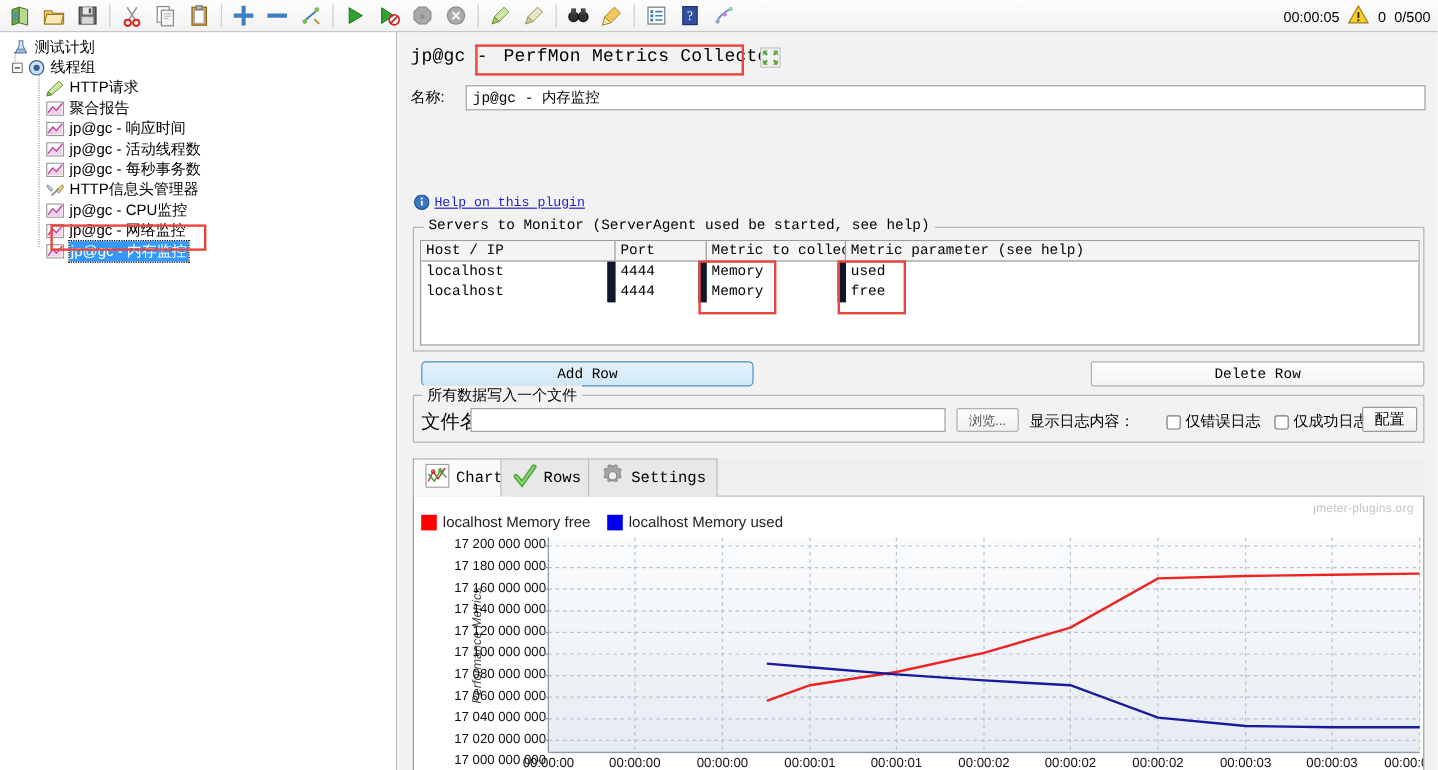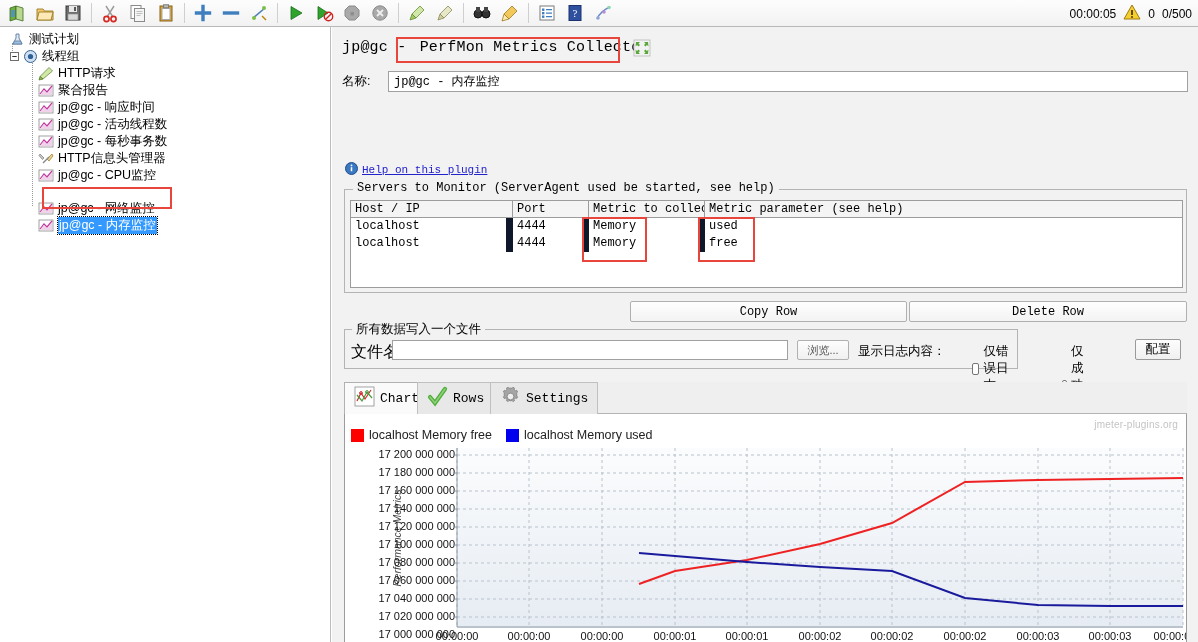--- a/index.html
+++ b/index.html
@@ -124,21 +124,21 @@
     font-family: "Liberation Mono", monospace; font-size: 12px;
     display: flex; align-items: center; justify-content: center;
   }
   .rowbtn.primary {
     background: linear-gradient(to bottom,#e6f2fb,#cfe7f8);
     border: 1px solid #4b8fc4; border-radius: 4px;
   }
 
   
   #file-group {
-    position: absolute; left: 12px; top: 302px; width: 674px; height: 40px;
+    position: absolute; left: 12px; top: 302px; width: 843px; height: 40px;
     border: 1px solid #b4b4b4;
   }
   #file-legend {
     position: absolute; left: 7px; top: -9px; background: #f2f2f2;
     padding: 0 4px; font-size: 12.5px;
   }
   #file-lbl { position: absolute; left: 6px; top: 12px; font-size: 16px; }
   #file-input { position: absolute; left: 47px; top: 10px; width: 396px; height: 20px; }
   #browse-btn {
     position: absolute; left: 452px; top: 10px; width: 52px; height: 20px;
@@ -488,21 +488,21 @@
       <span class="tico">
         <svg width="16" height="15" viewBox="0 0 16 15">
           <rect x="1" y="2" width="14" height="11" fill="#fdfdfd" stroke="#8a8a8a" stroke-width=".8"></rect>
           <path d="M2 11 L6 6 L9 9 L14 3" stroke="#c0399f" stroke-width="1.2" fill="none"></path>
           <path d="M2 12 L6 7 L9 10 L14 4 L14 12 Z" fill="#e8b8e0" opacity=".6"></path>
         </svg>
       </span>
       <span class="tlabel">jp@gc - CPU监控</span>
     </div>
 
-    <div class="tnode" style="padding-left:33px;margin-top:16px;">
+    <div class="tnode" style="padding-left:33px;">
       <span class="tico">
         <svg width="16" height="15" viewBox="0 0 16 15">
           <rect x="1" y="2" width="14" height="11" fill="#fdfdfd" stroke="#8a8a8a" stroke-width=".8"></rect>
           <path d="M2 11 L6 6 L9 9 L14 3" stroke="#c0399f" stroke-width="1.2" fill="none"></path>
           <path d="M2 12 L6 7 L9 10 L14 4 L14 12 Z" fill="#e8b8e0" opacity=".6"></path>
         </svg>
       </span>
       <span class="tlabel">jp@gc - 网络监控</span>
     </div>
 
@@ -575,21 +575,21 @@
         <div class="stcell c1">localhost</div>
         <div class="stcell c2">4444</div>
         <div class="stcell c3">Memory</div>
         <div class="stcell c4">free</div>
       </div>
     </div>
   </div>
   <div class="redbox" style="left:250px; top:190px; width:65px; height:45px;"></div>
   <div class="redbox" style="left:366px; top:190px; width:57px; height:45px;"></div>
 
-  <div class="rowbtn" style="left:298px; top:274px; width:277px;">Copy Row</div>
+  <div class="rowbtn primary" style="left:19px; top:274px; width:277px;">Add Row</div>
   <div class="rowbtn" style="left:577px; top:274px; width:278px;">Delete Row</div>
 
   <div id="file-group">
     <div id="file-legend">所有数据写入一个文件</div>
     <div id="file-lbl">文件名</div>
     <div id="file-input" class="txtfield" title=""></div>
     <div id="browse-btn">浏览...</div>
     <div id="log-lbl">显示日志内容：</div>
 
     <div class="chk-grp" style="left:627px; top:13px;">

